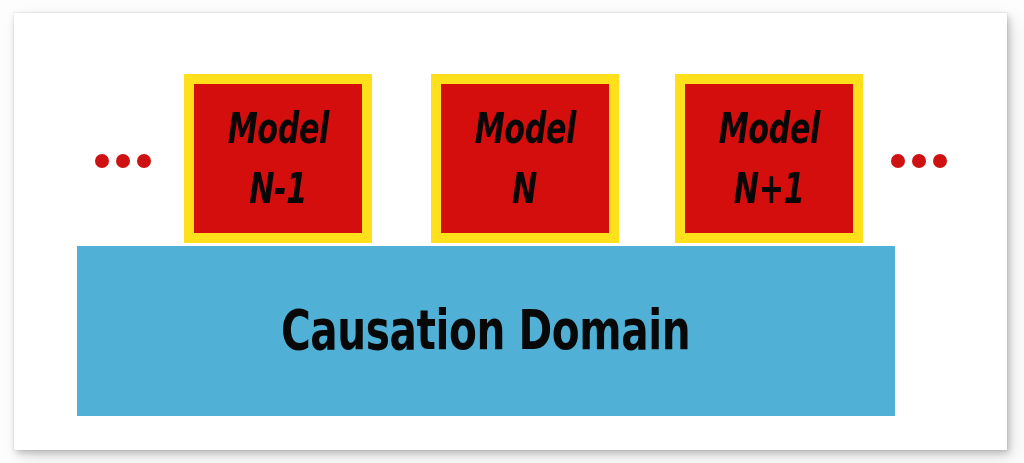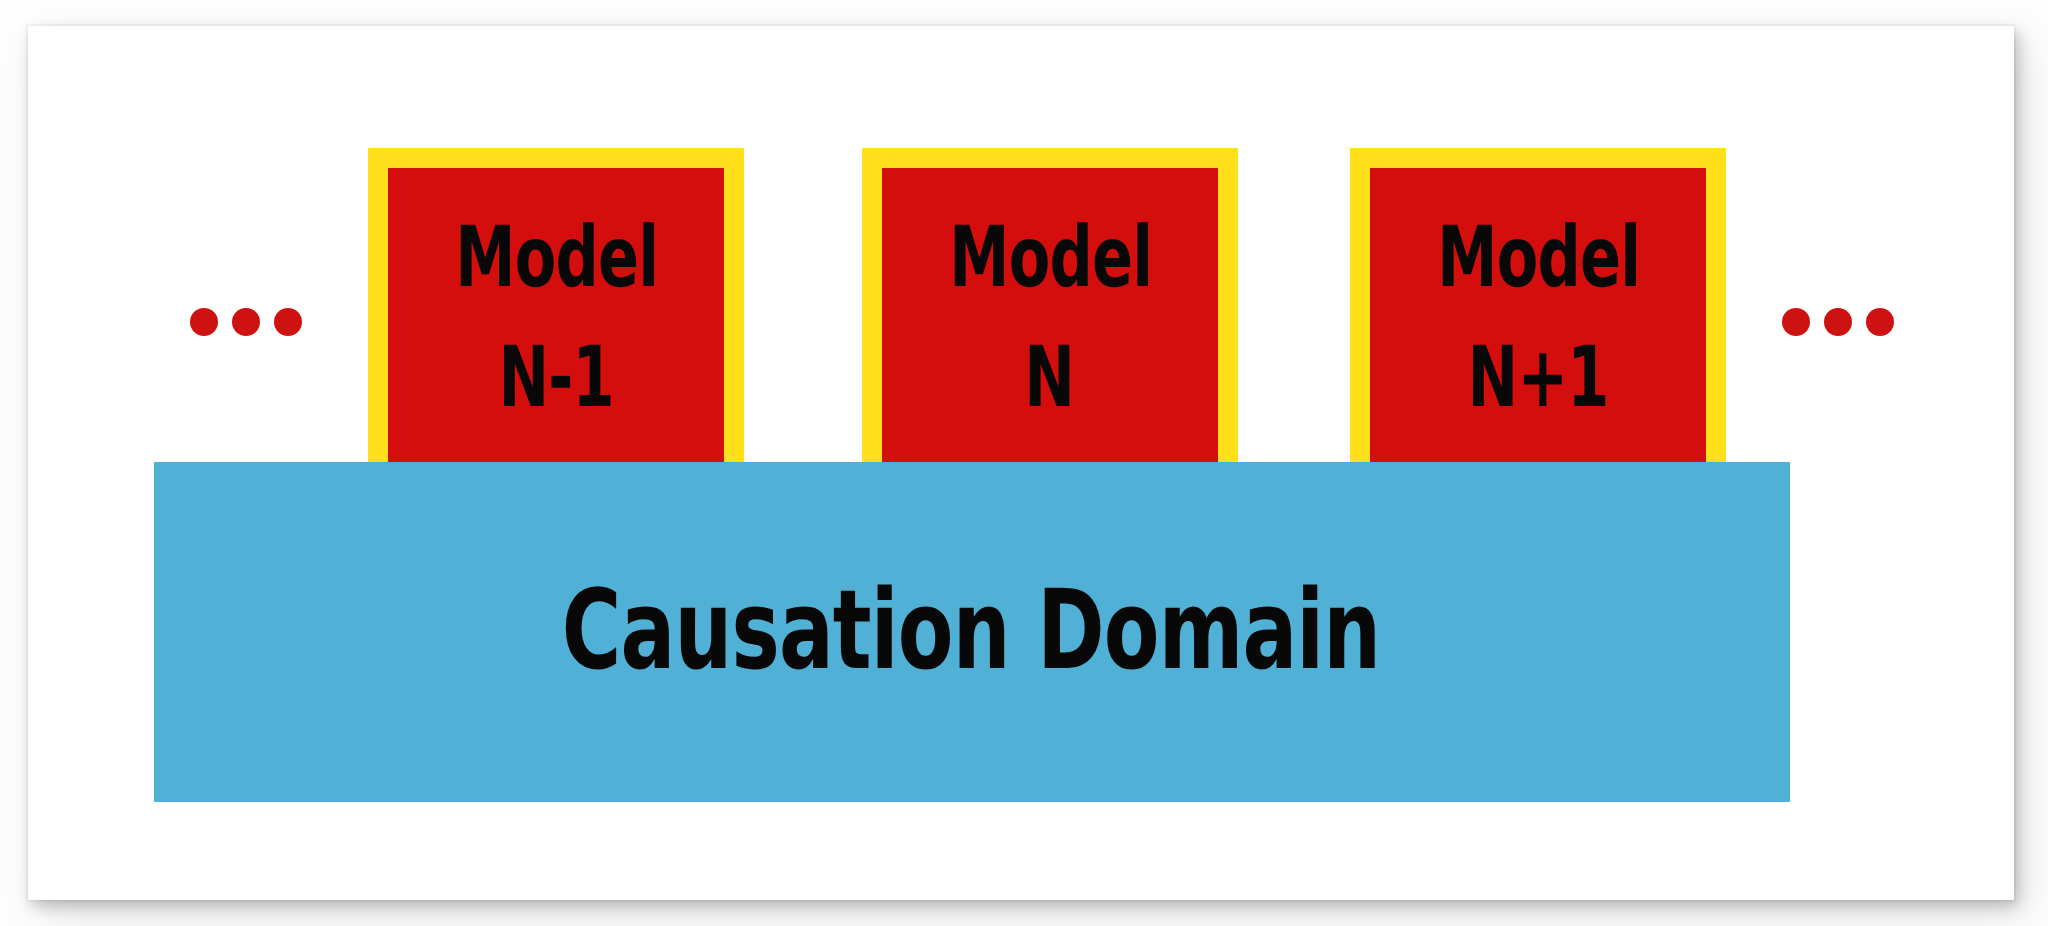--- a/index.html
+++ b/index.html
@@ -49,20 +49,21 @@
   .model-box .inner {
     width: 100%;
     height: 100%;
     background: var(--fill-red, #D40D0D);
     box-sizing: border-box;
     display: flex;
     flex-direction: column;
     align-items: center;
     justify-content: center;
     gap: 4px;
+    font-style: italic;
   }
   .model-box .line {
     color: #080808;
     font-family: "Liberation Sans Narrow", "DejaVu Sans Condensed", "Liberation Sans", sans-serif;
     font-weight: 700;
     font-size: 42px;
     line-height: 1.08;
     letter-spacing: -0.5px;
     transform: scaleX(0.80);
     transform-origin: center center;
@@ -73,21 +74,21 @@
   }
 
   #box-1 { left: 170px; }
   #box-2 { left: 417px; }
   #box-3 { left: 661px; }
 
   
   .domain-bar {
     position: absolute;
     left: 63px;
-    top: 218px;
+    top: 233px;
     width: 818px;
     height: 170px;
     background: var(--domain-blue, #50B0D5);
     display: flex;
     align-items: center;
     justify-content: center;
   }
   .domain-bar .domain-label {
     color: #080808;
     font-family: "Liberation Sans Narrow", "DejaVu Sans Condensed", "Liberation Sans", sans-serif;

